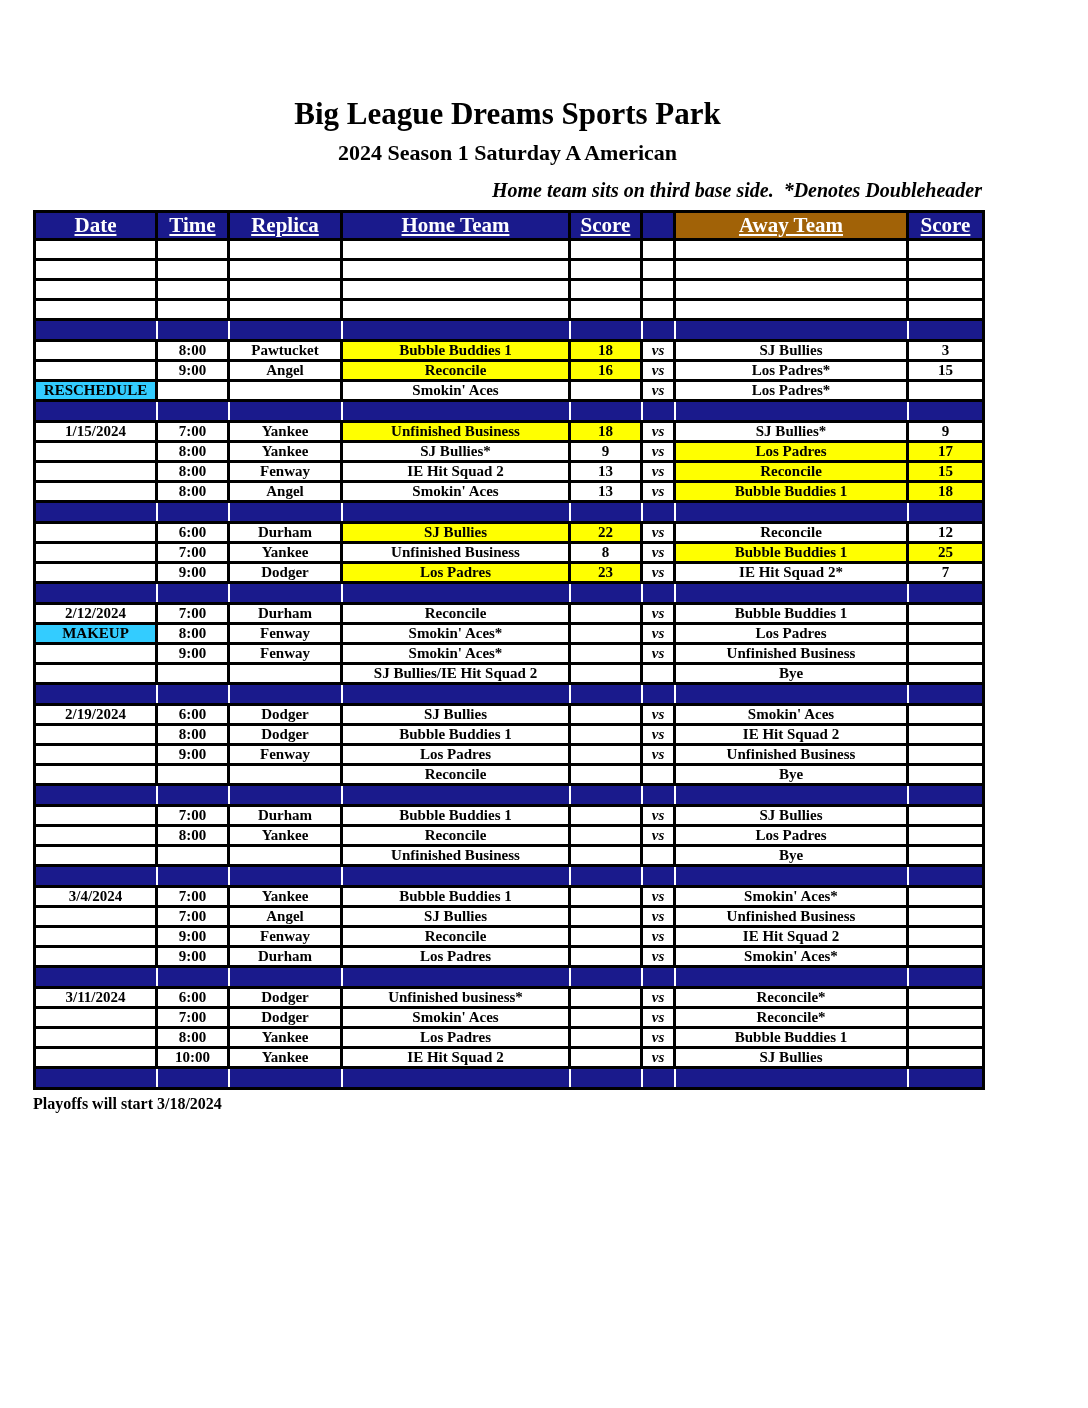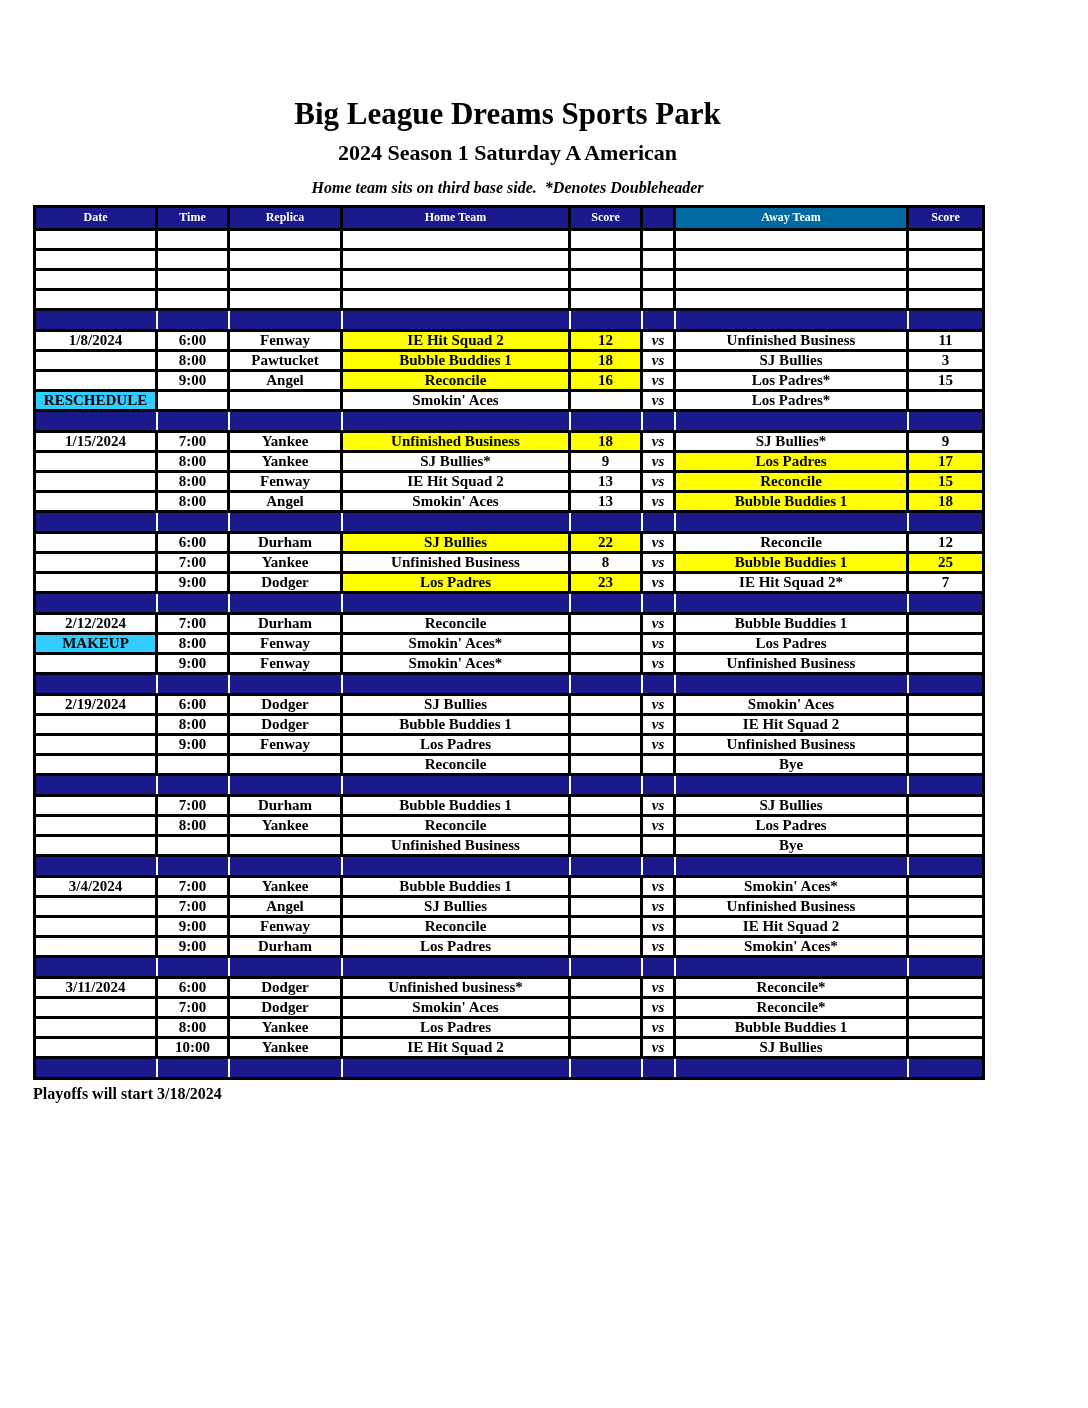--- a/index.html
+++ b/index.html
@@ -22,22 +22,22 @@
   }
   .subtitle {
     text-align: center;
     font-size: 22px;
     font-weight: bold;
     margin-top: 9px;
     width: 949px;
     margin-left: 33px;
   }
   .note {
-    text-align: center;
-    font-size: 16px;
+    text-align: right;
+    font-size: 20px;
     font-weight: bold;
     font-style: italic;
     margin-top: 13px;
     width: 949px;
     margin-left: 33px;
     white-space: pre-wrap;
   }
   table.sched {
     margin-left: 33px;
     margin-top: 8px;
@@ -51,21 +51,22 @@
     padding: 0 2px;
     text-align: center;
     vertical-align: middle;
     font-weight: bold;
     font-size: 15px;
     overflow: hidden;
     white-space: nowrap;
   }
   table.sched th {
     height: 23px;
-    font-size: 12px;
+    font-size: 21px;
+    text-decoration: underline;
   }
   table.sched td { height: 20px; }
   tr.sep td {
     border-left: 2px solid #fff;
     border-right: 2px solid #fff;
     height: 21px;
   }
   td.c-vs {
     font-style: italic;
     font-size: 13px;
@@ -97,21 +98,21 @@
         <col style="width:76px">
     </colgroup>
     <thead>
       <tr>
           <th style="background: rgb(26, 26, 140); color: rgb(255, 255, 255);">Date</th>
           <th style="background: rgb(26, 26, 140); color: rgb(255, 255, 255);">Time</th>
           <th style="background: rgb(26, 26, 140); color: #ffffff;">Replica</th>
           <th style="background: rgb(26, 26, 140); color: rgb(255, 255, 255);">Home Team</th>
           <th style="background: rgb(26, 26, 140); color: rgb(255, 255, 255);">Score</th>
           <th style="background: rgb(26, 26, 140); color: rgb(255, 255, 255);"></th>
-          <th style="background: #0369a1; color: rgb(255, 255, 255);">Away Team</th>
+          <th style="background: #a16207; color: rgb(255, 255, 255);">Away Team</th>
           <th style="background: rgb(26, 26, 140); color: rgb(255, 255, 255);">Score</th>
         </tr>
     </thead>
     <tbody>
         <tr>
           <td class="c-date"></td>
           <td class="c-time"></td>
           <td class="c-replica"></td>
           <td class="c-home"></td>
           <td class="c-score"></td>
@@ -151,30 +152,20 @@
         </tr>
         <tr class="sep">
           <td class="c-date" style="background: rgb(26, 26, 140);"></td>
           <td class="c-time" style="background: rgb(26, 26, 140);"></td>
           <td class="c-replica" style="background: rgb(26, 26, 140);"></td>
           <td class="c-home" style="background: rgb(26, 26, 140);"></td>
           <td class="c-score" style="background: rgb(26, 26, 140);"></td>
           <td class="c-vs" style="background: rgb(26, 26, 140);"></td>
           <td class="c-away" style="background: rgb(26, 26, 140);"></td>
           <td class="c-score" style="background: rgb(26, 26, 140);"></td>
-        </tr>
-        <tr>
-          <td class="c-date">1/8/2024</td>
-          <td class="c-time">6:00</td>
-          <td class="c-replica">Fenway</td>
-          <td class="c-home" style="background: rgb(255, 255, 0);">IE Hit Squad 2</td>
-          <td class="c-score" style="background: rgb(255, 255, 0);">12</td>
-          <td class="c-vs">vs</td>
-          <td class="c-away">Unfinished Business</td>
-          <td class="c-score">11</td>
         </tr>
         <tr>
           <td class="c-date"></td>
           <td class="c-time">8:00</td>
           <td class="c-replica">Pawtucket</td>
           <td class="c-home" style="background: rgb(255, 255, 0);">Bubble Buddies 1</td>
           <td class="c-score" style="background: rgb(255, 255, 0);">18</td>
           <td class="c-vs">vs</td>
           <td class="c-away">SJ Bullies</td>
           <td class="c-score">3</td>
@@ -320,20 +311,30 @@
           <td class="c-score"></td>
         </tr>
         <tr>
           <td class="c-date"></td>
           <td class="c-time">9:00</td>
           <td class="c-replica">Fenway</td>
           <td class="c-home">Smokin' Aces*</td>
           <td class="c-score"></td>
           <td class="c-vs">vs</td>
           <td class="c-away">Unfinished Business</td>
+          <td class="c-score"></td>
+        </tr>
+        <tr>
+          <td class="c-date"></td>
+          <td class="c-time"></td>
+          <td class="c-replica"></td>
+          <td class="c-home">SJ Bullies/IE Hit Squad 2</td>
+          <td class="c-score"></td>
+          <td class="c-vs"></td>
+          <td class="c-away">Bye</td>
           <td class="c-score"></td>
         </tr>
         <tr class="sep">
           <td class="c-date" style="background: rgb(26, 26, 140);"></td>
           <td class="c-time" style="background: rgb(26, 26, 140);"></td>
           <td class="c-replica" style="background: rgb(26, 26, 140);"></td>
           <td class="c-home" style="background: rgb(26, 26, 140);"></td>
           <td class="c-score" style="background: rgb(26, 26, 140);"></td>
           <td class="c-vs" style="background: rgb(26, 26, 140);"></td>
           <td class="c-away" style="background: rgb(26, 26, 140);"></td>

